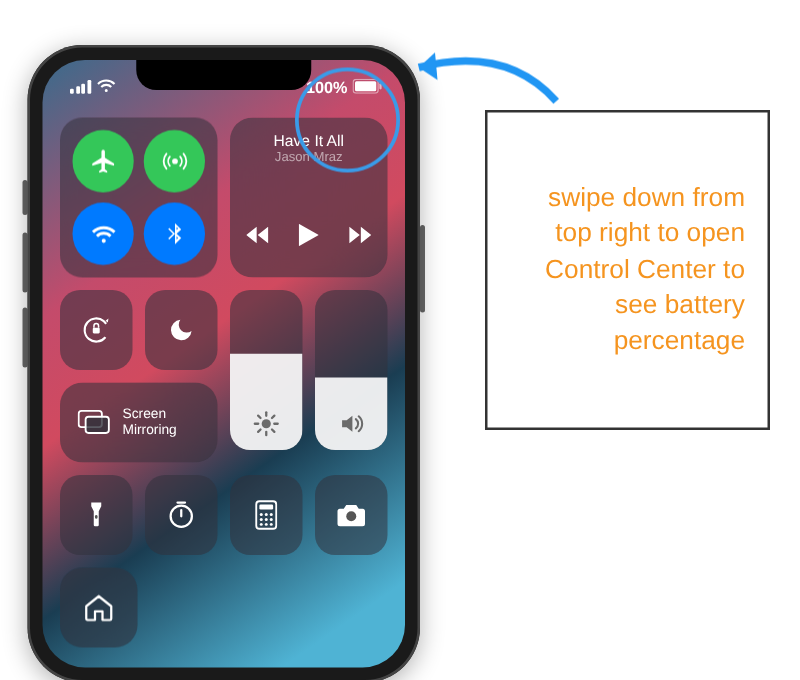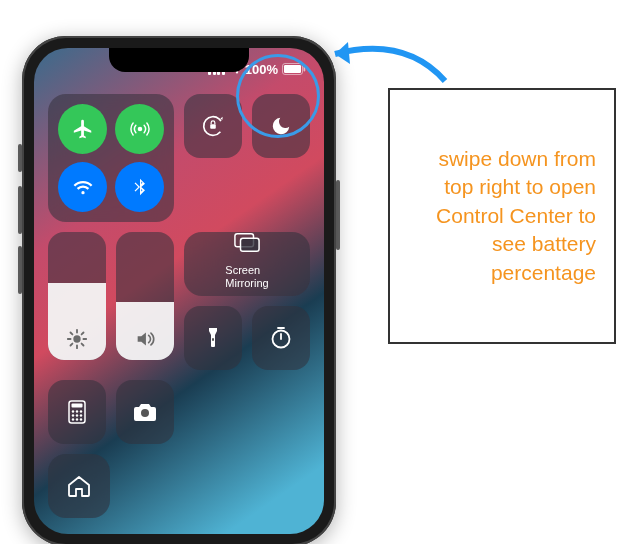--- a/index.html
+++ b/index.html
@@ -7,21 +7,21 @@
 
 .phone-frame { position: absolute; left: 22px; top: 36px; width: 314px; height: 510px; background: #1a1a1a; border-radius: 44px; padding: 12px; box-shadow: inset 0 0 0 2px #444, 0 4px 20px rgba(0,0,0,.3); }
 .phone-buttons-left { position: absolute; left: 18px; top: 144px; width: 4px; height: 28px; background: #666; border-radius: 2px; }
 .phone-buttons-left2 { position: absolute; left: 18px; top: 186px; width: 4px; height: 48px; background: #666; border-radius: 2px; }
 .phone-buttons-left3 { position: absolute; left: 18px; top: 246px; width: 4px; height: 48px; background: #666; border-radius: 2px; }
 .phone-buttons-right { position: absolute; left: 336px; top: 180px; width: 4px; height: 70px; background: #666; border-radius: 2px; }
 
 .screen { width: 100%; height: 100%; border-radius: 34px; overflow: hidden; position: relative; background: linear-gradient(145deg, #3a6b8c 0%, #c44b6b 30%, #d14a5f 45%, #1a3d52 65%, #4fb3d4 90%); }
 .notch { position: absolute; top: 0; left: 50%; transform: translateX(-50%); width: 140px; height: 24px; background: #000; border-radius: 0 0 16px 16px; z-index: 100; }
 
-.status-bar { position: absolute; top: 6px; left: 4px; right: 0; height: 30px; display: flex; justify-content: flex-end; align-items: center; padding: 0 18px; color: #fff; z-index: 50; }
+.status-bar { position: absolute; top: 6px; left: 4px; right: 0; height: 30px; display: flex; justify-content: space-between; align-items: center; padding: 0 18px; color: #fff; z-index: 50; }
 .status-left { display: flex; gap: 4px; align-items: center; }
 .status-right { display: flex; gap: 4px; align-items: center; font-size: 13px; font-weight: 600; }
 
 .signal-bars { display: flex; align-items: flex-end; gap: 1.5px; height: 11px; }
 .signal-bars span { width: 3px; background: #fff; border-radius: 1px; }
 .signal-bars span:nth-child(1){height:4px}.signal-bars span:nth-child(2){height:6px}.signal-bars span:nth-child(3){height:8px}.signal-bars span:nth-child(4){height:11px}
 
 .wifi-icon svg, .battery-icon svg { display: block; }
 
 .circle-highlight { position: absolute; top: 54px; left: 236px; width: 84px; height: 84px; border: 3px solid #3a9be8; border-radius: 50%; z-index: 200; pointer-events: none; }
@@ -34,21 +34,21 @@
 .conn-blue { background: #007aff; }
 
 .media { height: 128px; padding: 12px 10px; text-align: center; color: #fff; display: flex; flex-direction: column; justify-content: space-between; }
 .media-title { font-size: 12.5px; font-weight: 500; }
 .media-artist { font-size: 10.5px; color: rgba(255,255,255,.55); }
 .media-controls { display: flex; justify-content: center; gap: 22px; align-items: center; margin-bottom: 8px; }
 
 .row2 { height: 64px; display: flex; gap: 10px; }
 .small-tile { flex: 1; background: rgba(50,50,60,.55); border-radius: 16px; display: flex; align-items: center; justify-content: center; }
 
-.mirror-tile { height: 64px; display: flex; align-items: center; gap: 10px; padding: 0 14px; color: #fff; flex-direction: column; }
+.mirror-tile { height: 64px; display: flex; align-items: center; gap: 10px; padding: 0 14px; color: #fff; }
 .mirror-text { font-size: 11px; line-height: 1.2; }
 
 .sliders { height: 128px; display: flex; gap: 10px; }
 .slider { flex: 1; background: rgba(50,50,60,.55); border-radius: 16px; position: relative; overflow: hidden; display: flex; align-items: flex-end; justify-content: center; }
 .slider-fill { position: absolute; bottom: 0; left: 0; right: 0; background: rgba(255,255,255,.9); }
 .slider-a .slider-fill { height: 60%; }
 .slider-b .slider-fill { height: 45%; }
 .slider svg { position: relative; z-index: 2; margin-bottom: 10px; }
 
 .bottom-row { height: 64px; display: flex; gap: 10px; }
@@ -119,20 +119,37 @@
             </svg>
         </div>
         <div class="conn-btn conn-blue">
           <svg width="20" height="22" viewBox="0 0 24 24">
               <path d="M12 2v20l6-6-4.5-4L18 8l-6-6zm1.5 3.5L15 7l-1.5 1.5V5.5zm0 9L15 16l-1.5 1.5v-3z" fill="#fff"></path>
               <path d="M6 7l5 5-5 5" stroke="#fff" stroke-width="1.5" fill="none"></path>
             </svg>
         </div>
       </div>
 
+      <div class="tile media">
+        <div>
+          <div class="media-title">Have It All</div>
+          <div class="media-artist">Jason Mraz</div>
+        </div>
+        <div class="media-controls">
+          <span><svg width="20" height="14" viewBox="0 0 24 16">
+                <path d="M11 8l10-8v16L11 8zm-11 0l10-8v16L0 8z" fill="#fff"></path>
+              </svg></span>
+          <span><svg width="16" height="18" viewBox="0 0 16 18">
+                <path d="M0 0l16 9L0 18V0z" fill="#fff"></path>
+              </svg></span>
+          <span><svg width="20" height="14" viewBox="0 0 24 16">
+                <path d="M13 8L3 0v16l10-8zm11 0L14 0v16l10-8z" fill="#fff"></path>
+              </svg></span>
+        </div>
+      </div>
 
       <div class="row2">
         <div class="small-tile">
           <svg width="26" height="26" viewBox="0 0 28 28">
               <circle cx="14" cy="14" r="10" stroke="#fff" stroke-width="1.8" fill="none" stroke-dasharray="50 12" transform="rotate(40 14 14)"></circle>
               <path d="M22 6l2.5-2-0.5 3.5z" fill="#fff"></path>
               <rect x="11" y="12" width="6" height="5" rx="1" fill="#fff"></rect>
               <path d="M12 12v-1.5a2 2 0 014 0V12" stroke="#fff" stroke-width="1.3" fill="none"></path>
             </svg>
         </div>

